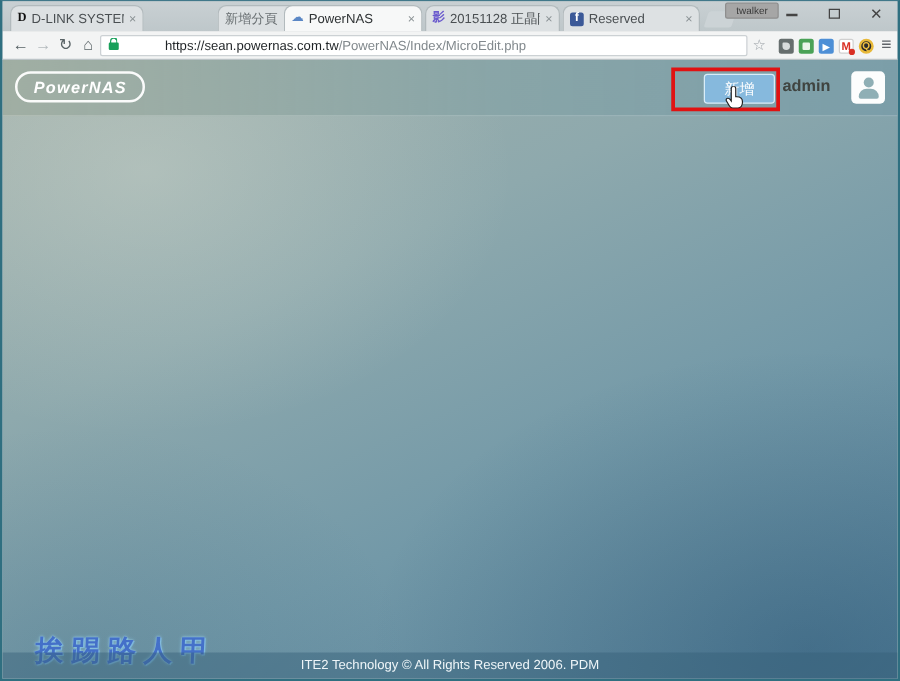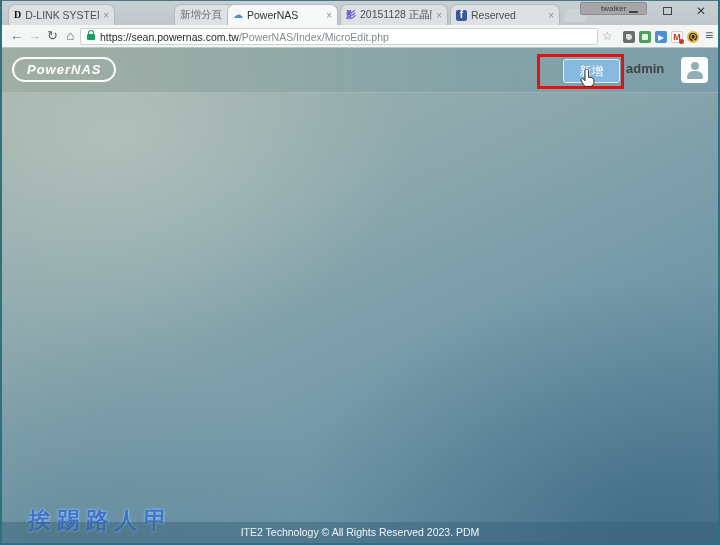--- a/index.html
+++ b/index.html
@@ -19,39 +19,39 @@
   .tab .tab-label { flex:1 1 auto; overflow:hidden; text-overflow:clip; }
   .tab .tab-close { flex:0 0 auto; margin-left:4px; color:#8a9194; font-size:10px; }
   .dlink-glyph { font-family:"Liberation Serif", serif; font-weight:bold; color:#111; font-size:11px; }
   .cloud-glyph { color:#5b87c5; }
   .video-glyph { color:#6a5acd; font-size:9px; font-weight:bold; }
   .fb-glyph { display:inline-block; width:11px; height:11px; background:#3b5998; color:#fff;
               border-radius:2px; text-align:center; font-size:9px; font-weight:bold; line-height:11px; }
   .newtab-btn { position:absolute; left:563px; top:8px; width:22px; height:13px;
                 background:#ccd3d6; border-radius:2px; transform:skewX(-18deg); }
   .overlay-badge { position:absolute; left:578px; top:1px; background:#a6a6a6; color:#3c3c3c;
-                   font-size:8px; padding:1px 20px; border-radius:2px; border:1px solid #8e8e8e; }
+                   font-size:8px; padding:1px 8px; border-radius:2px; border:1px solid #8e8e8e; }
   .win-controls { position:absolute; top:2px; right:0; height:18px; display:flex; }
   .win-btn { width:34px; text-align:center; color:#444; font-size:12px; line-height:16px; }
   .max-glyph { display:inline-block; width:9px; height:8px; border:1.5px solid #444; margin-top:4px; }
   .min-glyph { display:inline-block; width:9px; border-top:2px solid #444; margin-bottom:2px; }
 
   
   .toolbar { position:absolute; top:24px; left:0; right:0; height:23px;
              background:#f3f4f4; border-bottom:1px solid #bcc4c7; }
   .nav-btn { position:absolute; top:2px; width:17px; height:18px; text-align:center;
              font-size:13px; line-height:18px; color:#596366; }
   .nav-disabled { color:#b3babd; }
   .omnibox { position:absolute; left:78px; top:3px; width:518px; height:17px; background:#fff;
              border:1px solid #ccd1d4; border-radius:2px; display:flex; align-items:center; padding:0 6px; }
   .lock { width:8px; height:6px; background:#18a05a; border-radius:1px; position:relative;
           margin-right:5px; flex:0 0 auto; }
   .lock:before { content:""; position:absolute; top:-4px; left:1px; width:4px; height:4px;
                  border:1.5px solid #18a05a; border-bottom:none; border-radius:3px 3px 0 0; }
-  .url { font-size:10.5px; white-space:nowrap; overflow:hidden; }
+  .url { font-size:10.5px; white-space:nowrap; overflow:hidden;margin-left:32px; }
   .url-domain { color:#1f2326; }
   .url-path { color:#82898d; }
   .star-btn { position:absolute; left:600px; top:4px; font-size:12px; color:#9aa0a6; }
   .ext { position:absolute; top:6px; width:12px; height:12px; border-radius:2px; }
   .ext-evernote { left:621px; background:#666e6e; }
   .ext-evernote:after { content:""; position:absolute; left:3px; top:3px; width:6px; height:6px;
                         background:#d8dcdc; border-radius:1px 4px 4px 4px; }
   .ext-green { left:637px; background:#4aa257; }
   .ext-green:after { content:""; position:absolute; left:3px; top:3px; width:6px; height:6px;
                      background:#eaf5ea; border-radius:1px; }
@@ -174,16 +174,16 @@
       </div>
       <div class="username">admin</div>
       <div class="user-btn">
         <span class="person-head"></span>
         <span class="person-body"></span>
       </div>
     </div>
 
     <div class="watermark">挨踢路人甲</div>
 
-    <div class="site-footer">ITE2 Technology © All Rights Reserved 2023. PDM</div>
+    <div class="site-footer">ITE2 Technology © All Rights Reserved 2006. PDM</div>
   </div>
 
 </div>
 
 </body></html>

